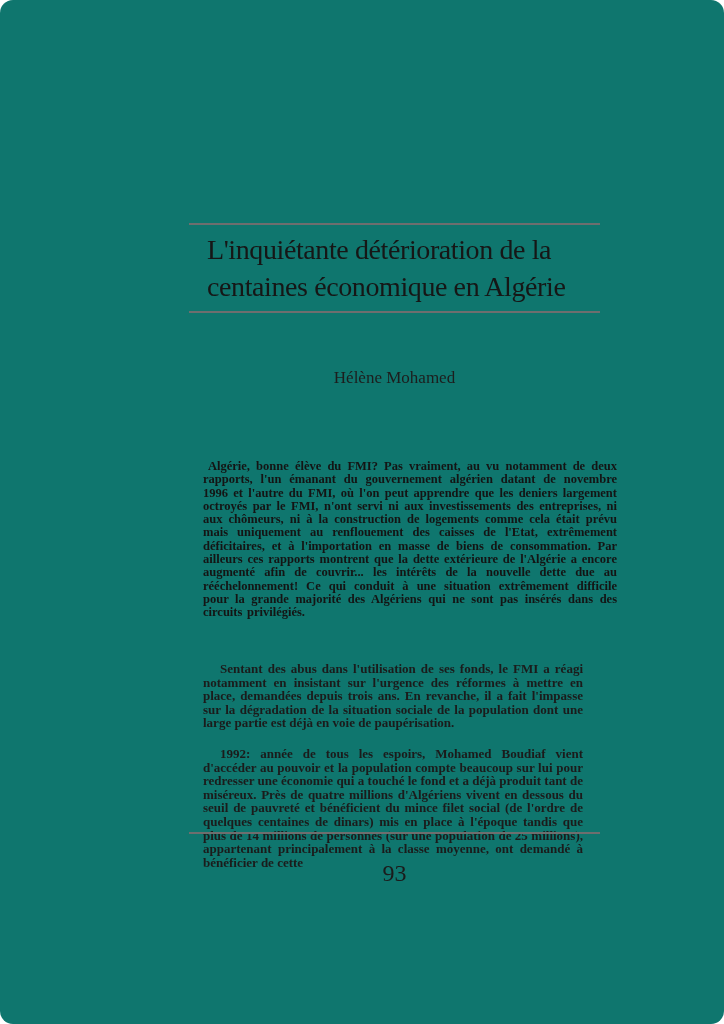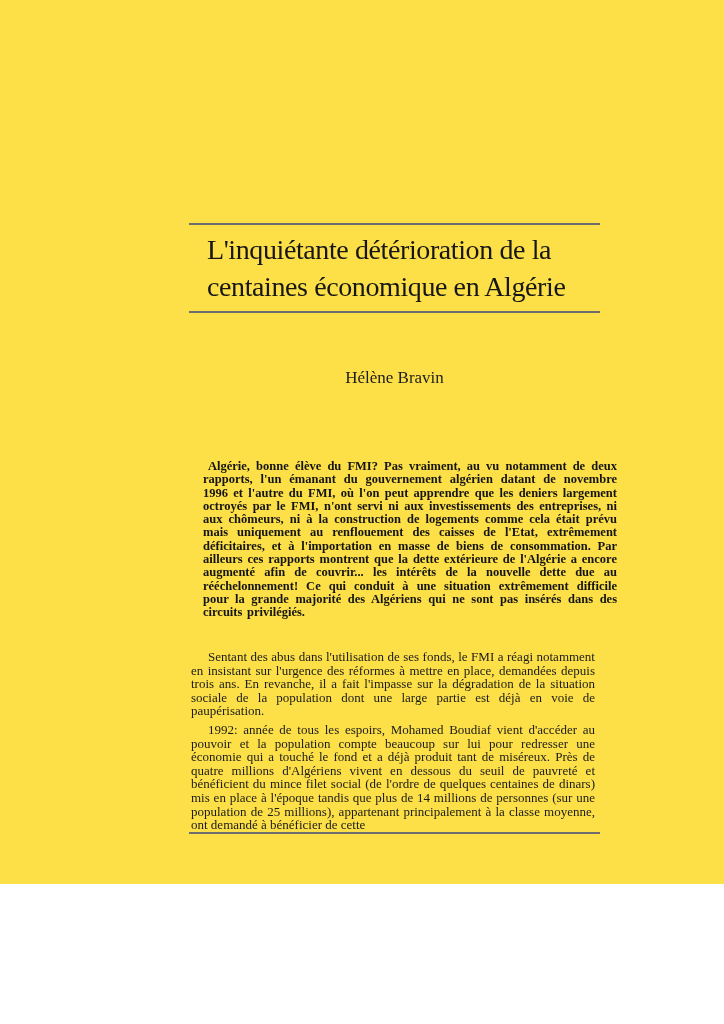--- a/index.html
+++ b/index.html
@@ -3,25 +3,26 @@
 <meta charset="utf-8">
 <style>
   html, body {
     margin: 0;
     padding: 0;
     background: #ffffff;
   }
   .page {
     position: relative;
     width: 724px;
-    height: 884px;
-    background: #fde047;
+    height: 1024px;
+    background: #0f766e;
     overflow: hidden;
     font-family: "Liberation Serif", "DejaVu Serif", serif;
     color: #1a1a1a;
+    border-radius: 13px;
   }
   .rule {
     position: absolute;
     left: 189px;
     width: 411px;
     height: 2px;
     background: #6e6e6e;
   }
   .rule-top    { top: 223px; }
   .rule-mid    { top: 311px; }
@@ -72,22 +73,23 @@
     position: absolute;
     left: 186px;
     top: 645px;
     width: 414px;
     font-size: 13px;
     line-height: 13.6px;
     text-align: justify;
     color: #1b1b1b;
   }
   .body-text p {
-    margin: 5px;
+    margin: 17px;
     text-indent: 17px;
+    font-weight: bold;
   }
 
   .issue {
     position: absolute;
     left: 189px;
     top: 838px;
     width: 414px;
     text-align: right;
     font-size: 12.5px;
     font-weight: 600;
@@ -112,26 +114,27 @@
 
   <div class="rule rule-top"></div>
 
   <h1 class="title">
     <span class="title-line">L'inquiétante détérioration de la</span>
     <span class="title-line">centaines économique en Algérie</span>
   </h1>
 
   <div class="rule rule-mid"></div>
 
-  <div class="author">Hélène Bravin</div>
+  <div class="author">Hélène Mohamed</div>
 
   <p class="abstract">Algérie, bonne élève du FMI? Pas vraiment, au vu notamment de deux rapports, l'un émanant du gouvernement algérien datant de novembre 1996 et l'autre du FMI, où l'on peut apprendre que les deniers largement octroyés par le FMI, n'ont servi ni aux investissements des entreprises, ni aux chômeurs, ni à la construction de logements comme cela était prévu mais uniquement au renflouement des caisses de l'Etat, extrêmement déficitaires, et à l'importation en masse de biens de consommation. Par ailleurs ces rapports montrent que la dette extérieure de l'Algérie a encore augmenté afin de couvrir... les intérêts de la nouvelle dette due au rééchelonnement! Ce qui conduit à une situation extrêmement difficile pour la grande majorité des Algériens qui ne sont pas insérés dans des circuits privilégiés.</p>
 
   <div class="body-text">
     <p>Sentant des abus dans l'utilisation de ses fonds, le FMI a réagi notamment en insistant sur l'urgence des réformes à mettre en place, demandées depuis trois ans. En revanche, il a fait l'impasse sur la dégradation de la situation sociale de la population dont une large partie est déjà en voie de paupérisation.</p>
     <p>1992: année de tous les espoirs, Mohamed Boudiaf vient d'accéder au pouvoir et la population compte beaucoup sur lui pour redresser une économie qui a touché le fond et a déjà produit tant de miséreux. Près de quatre millions d'Algériens vivent en dessous du seuil de pauvreté et bénéficient du mince filet social (de l'ordre de quelques centaines de dinars) mis en place à l'époque tandis que plus de 14 millions de personnes (sur une population de 25 millions), appartenant principalement à la classe moyenne, ont demandé à bénéficier de cette</p>
   </div>
 
   <div class="rule rule-bottom"></div>
 
 
+  <div class="page-number">93</div>
 
 </div>
 
 </body></html>

